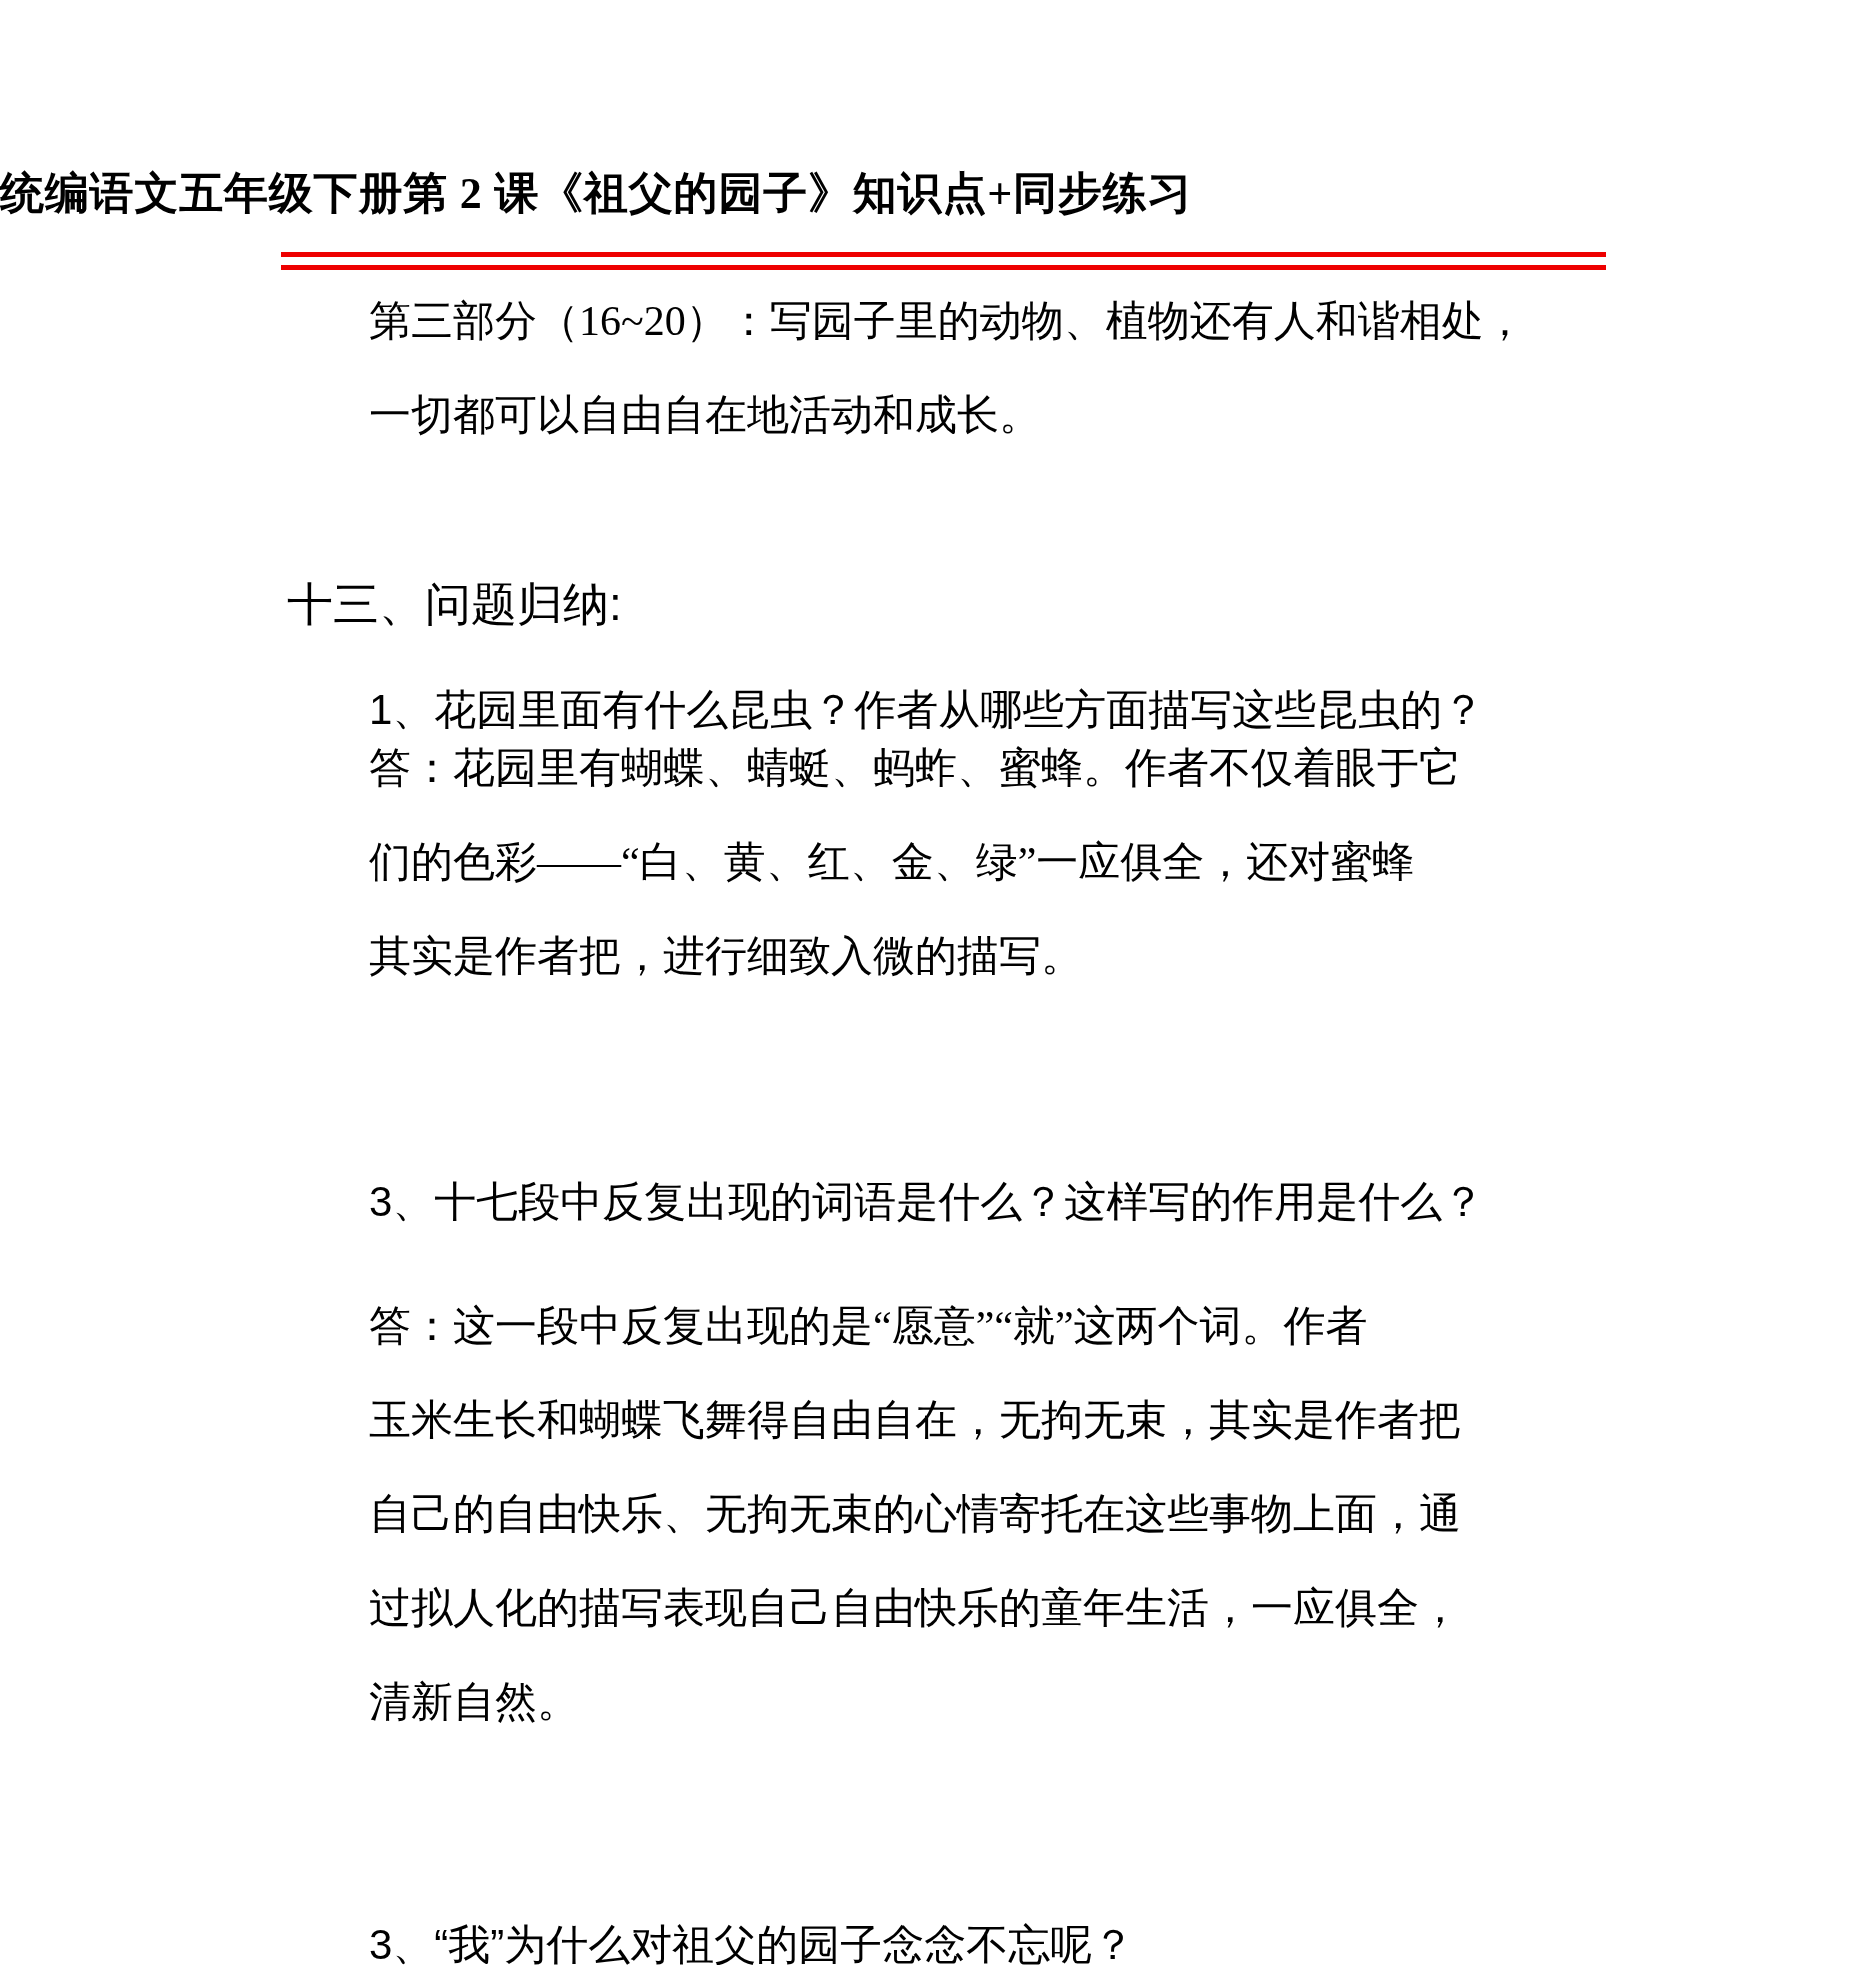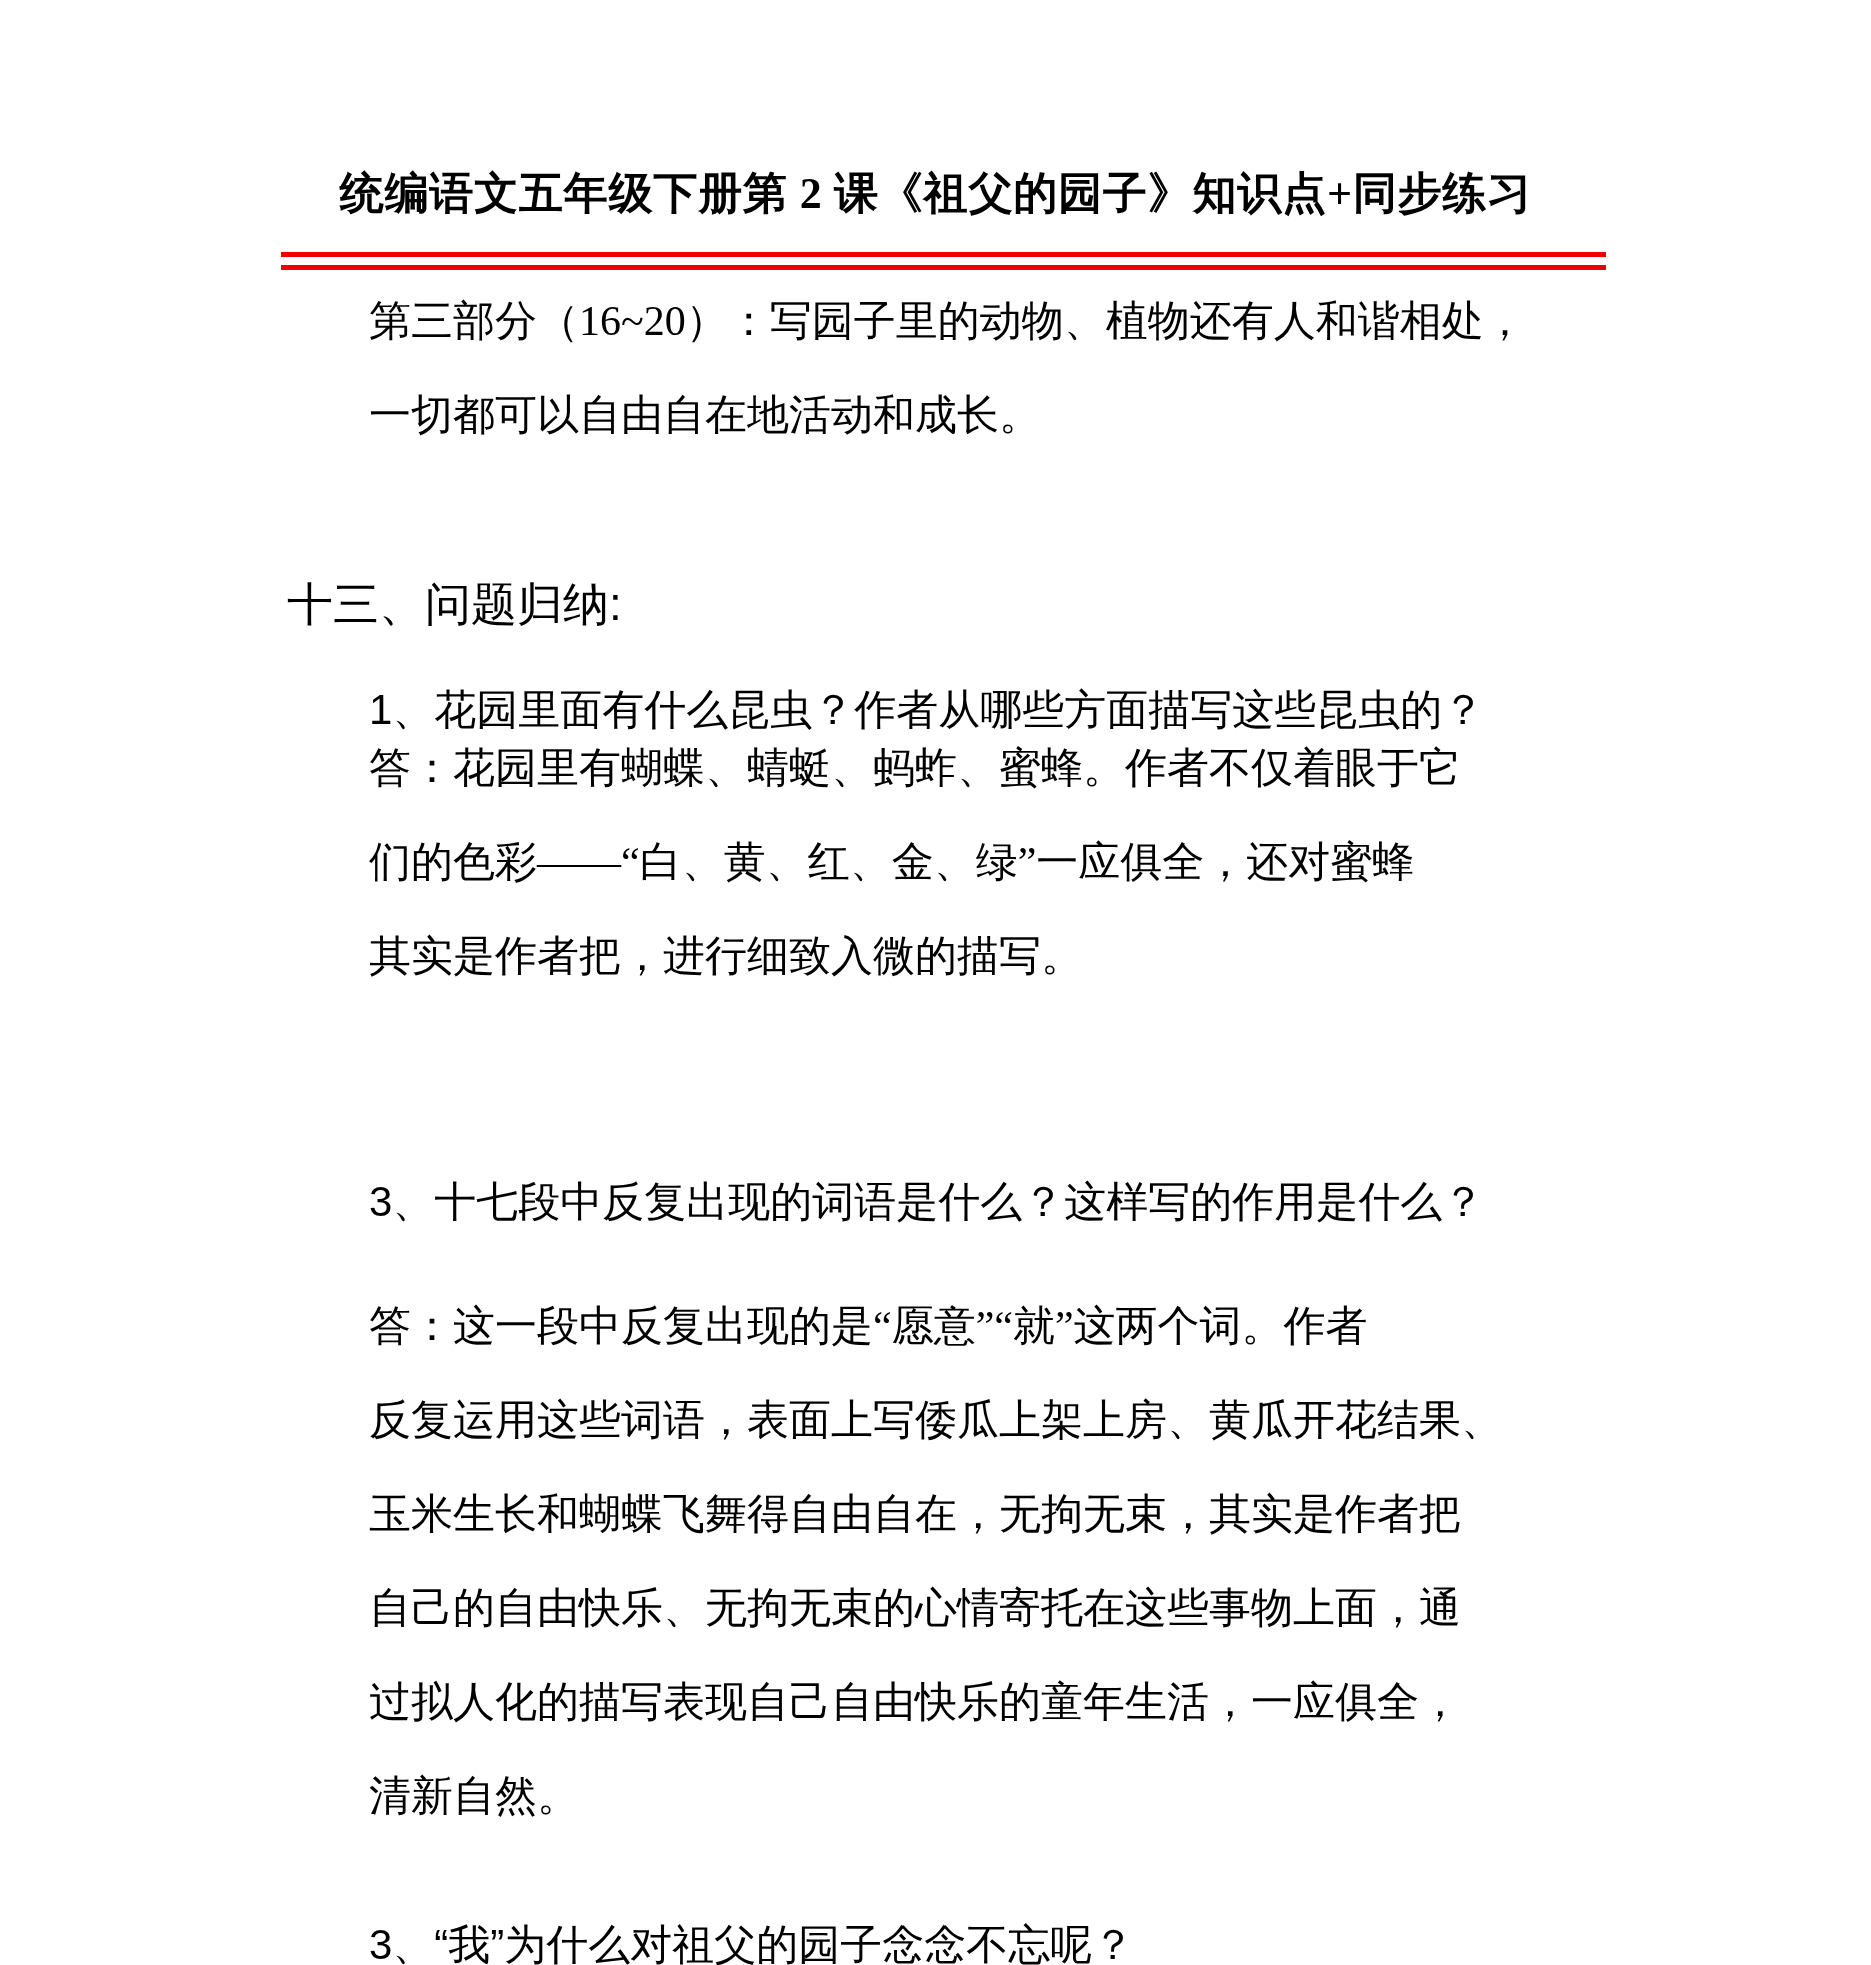--- a/index.html
+++ b/index.html
@@ -10,21 +10,20 @@
     background: #ffffff;
     color: #000000;
     font-family: "Liberation Serif", serif;
     overflow: hidden;
   }
   .header-title {
     position: absolute;
     top: 164px;
     left: 0;
     width: 100%;
-    text-align: center;
     font-size: 44px;
     font-weight: bold;
     letter-spacing: 0.8px;
     white-space: nowrap;
   }
   .rule {
     position: absolute;
     left: 281px;
     width: 1325px;
     height: 4.7px;
@@ -80,21 +79,20 @@
     <div class="line">们的色彩——“白、黄、红、金、绿”一应俱全，还对蜜蜂</div>
     <div class="line">其实是作者把，进行细致入微的描写。</div>
   </div>
 
   <div class="block" style="top:1155px">
     <div class="line qline">3、十七段中反复出现的词语是什么？这样写的作用是什么？</div>
   </div>
 
   <div class="block" style="top:1279px">
     <div class="line">答：这一段中反复出现的是“愿意”“就”这两个词。作者</div>
-    <div class="line">反复运用这些词语，表面上写倭瓜上架上房、黄瓜开花结果、</div>
     <div class="line">玉米生长和蝴蝶飞舞得自由自在，无拘无束，其实是作者把</div>
     <div class="line">自己的自由快乐、无拘无束的心情寄托在这些事物上面，通</div>
     <div class="line">过拟人化的描写表现自己自由快乐的童年生活，一应俱全，</div>
     <div class="line">清新自然。</div>
   </div>
 
   <div class="block" style="top:1898px">
     <div class="line qline">3、“我”为什么对祖父的园子念念不忘呢？</div>
   </div>
 

